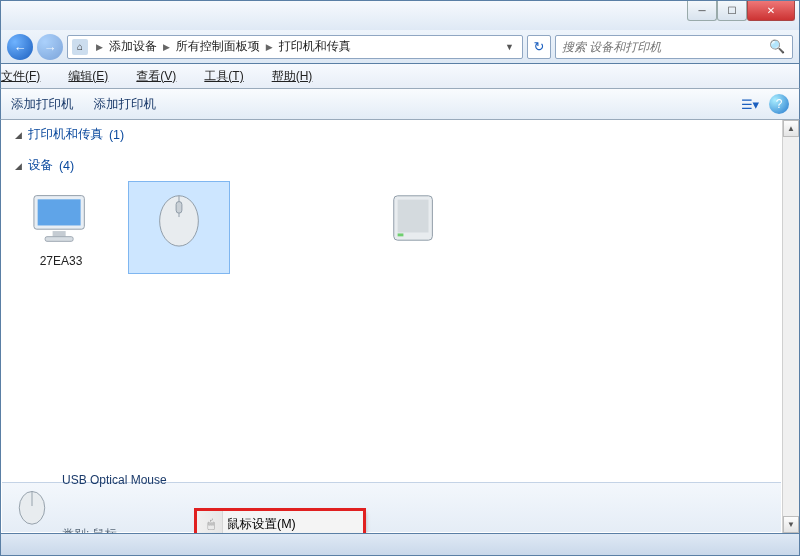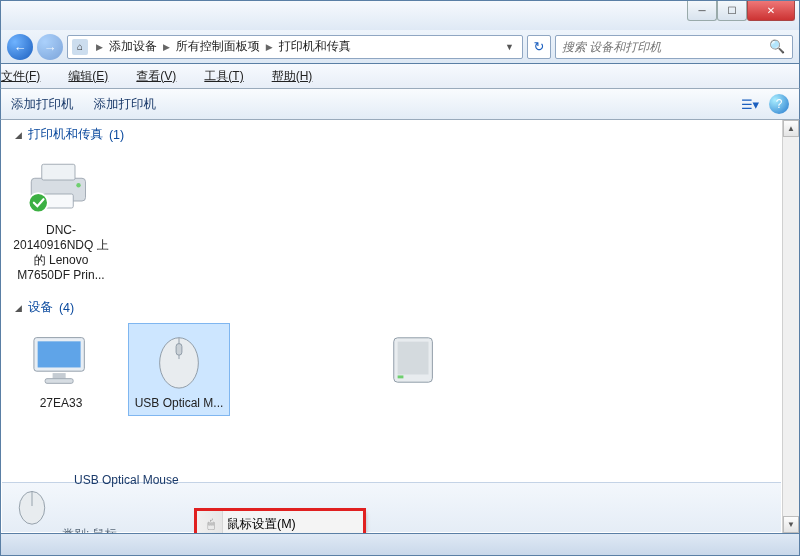--- a/index.html
+++ b/index.html
@@ -130,35 +130,20 @@
   </div>
 </div>
 
 <div class="content">
 
   <div class="group-hdr">
     <span class="tri">◢</span>
     <span>打印机和传真</span>
     <span class="count">(1)</span>
   </div>
-  <div class="items">
-    <div class="item">
-      <div class="ico printer">
-        <svg viewBox="0 0 80 64">
-          <rect x="6" y="22" width="62" height="26" rx="4" fill="#d7dde3" stroke="#9aa4ae"></rect>
-          <rect x="18" y="6" width="38" height="18" rx="2" fill="#eef2f5" stroke="#9aa4ae"></rect>
-          <rect x="20" y="40" width="34" height="16" rx="2" fill="#f7f9fb" stroke="#9aa4ae"></rect>
-          <circle cx="60" cy="30" r="2.5" fill="#6fcf6f"></circle>
-          <circle cx="14" cy="50" r="11" fill="#3cb043" stroke="#fff" stroke-width="2"></circle>
-          <path d="M9 50 l4 4 l7 -8" stroke="#fff" stroke-width="2.5" fill="none" stroke-linecap="round"></path>
-        </svg>
-      </div>
-      <div class="label">DNC-20140916NDQ 上的 Lenovo M7650DF Prin...</div>
-    </div>
-  </div>
 
   <div class="group-hdr" style="margin-top:6px;">
     <span class="tri">◢</span>
     <span>设备</span>
     <span class="count">(4)</span>
   </div>
   <div class="items">
     <div class="item">
       <div class="ico monitor">
         <svg viewBox="0 0 70 60">
@@ -172,21 +157,20 @@
     </div>
 
     <div class="item sel">
       <div class="ico mouse-ico">
         <svg viewBox="0 0 52 62">
           <ellipse cx="26" cy="34" rx="20" ry="26" fill="#e8ecef" stroke="#8e9aa6"></ellipse>
           <line x1="26" y1="8" x2="26" y2="30" stroke="#8e9aa6"></line>
           <rect x="23" y="14" width="6" height="12" rx="3" fill="#c9d0d6" stroke="#8e9aa6"></rect>
         </svg>
       </div>
-      <div class="label">USB Optical M...</div>
     </div>
 
     <div class="item" style="visibility:hidden;">
         <div class="ico"></div>
         <div class="label">x</div>
       </div>
 
     <div class="item">
       <div class="ico drive">
         <svg viewBox="0 0 64 58">
@@ -209,21 +193,21 @@
   <div class="highlight-box"></div>
 
   <div class="status">
     <span class="small-mouse">
       <svg viewBox="0 0 44 44">
         <ellipse cx="22" cy="24" rx="14" ry="18" fill="#e8ecef" stroke="#8e9aa6"></ellipse>
         <line x1="22" y1="6" x2="22" y2="22" stroke="#8e9aa6"></line>
       </svg>
     </span>
     <div>
-      <div style="color:#1a3a6a;margin-left:12px;">USB Optical Mouse</div>
+      <div style="color:#1a3a6a;">USB Optical Mouse</div>
       <div class="meta">
         <span>类别:</span>
         <span>鼠标</span>
       </div>
     </div>
   </div>
 
   <div class="scroll">
     <div class="up">▲</div>
     <div class="down">▼</div>

